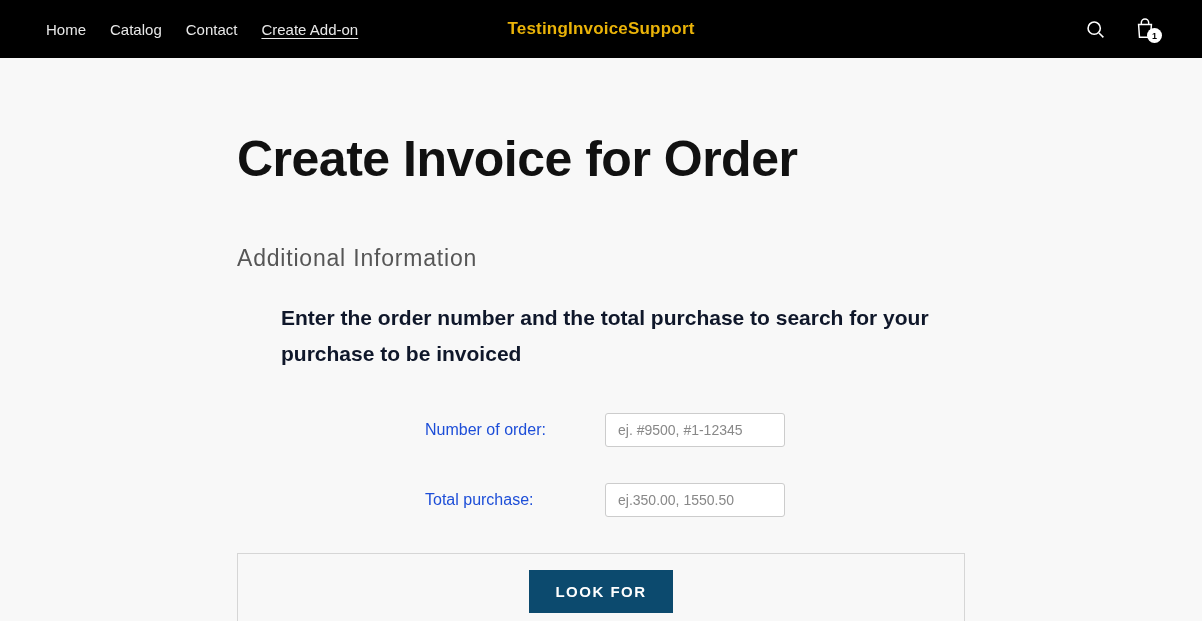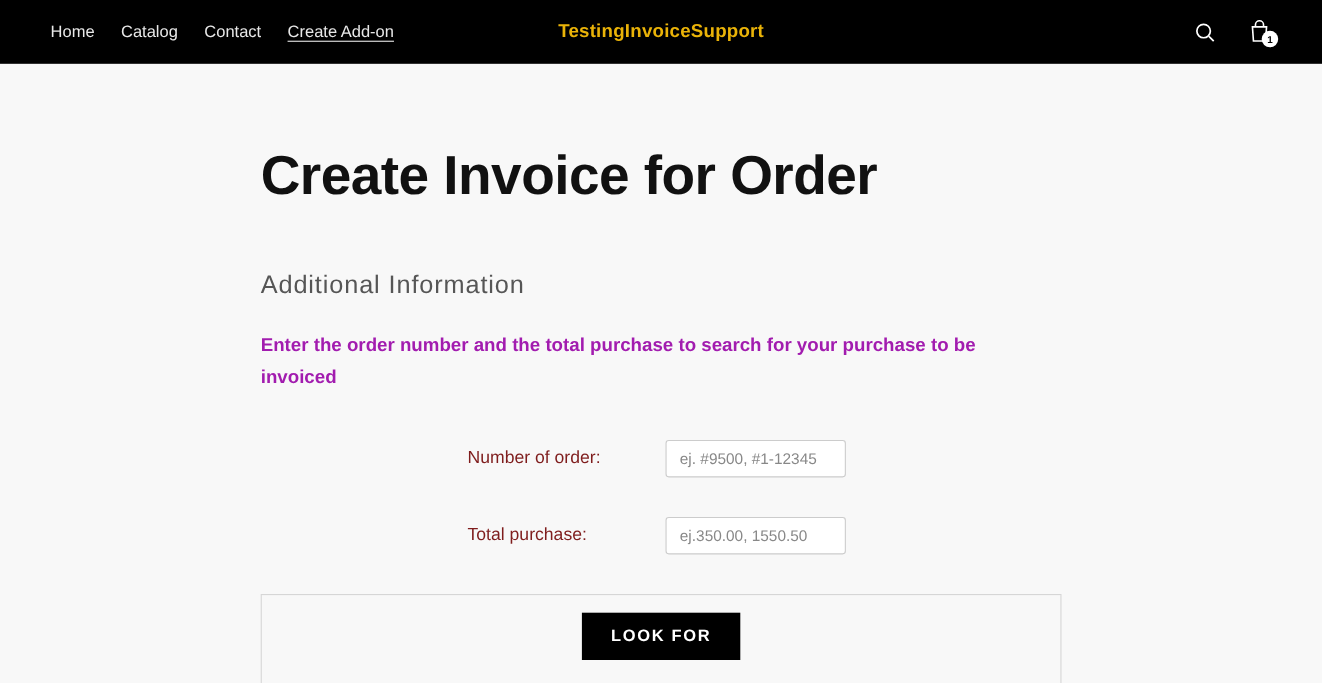--- a/index.html
+++ b/index.html
@@ -90,61 +90,62 @@
       margin-bottom: 58px;
       margin-top: 44px;
     }
     .subtitle {
       font-size: 23px;
       color: #565656;
       letter-spacing: 0.8px;
       margin-bottom: 28px;
     }
     .instructions {
-      font-size: 17px;
+      font-size: 21px;
       font-weight: 700;
-      color: #a21caf;
+      color: #0f172a;
       line-height: 1.7;
       max-width: 700px;
       margin-bottom: 42px;
+      margin-left: 44px;
     }
     .form-row {
       display: flex;
       align-items: center;
       margin-bottom: 36px;
     }
     .form-label {
       width: 180px;
       margin-left: 188px;
       font-size: 16px;
-      color: #7f1d1d;
+      color: #1d4ed8;
     }
     .form-input {
-      width: 164px;
+      width: 180px;
       height: 34px;
       border: 1px solid #ccc;
       border-radius: 3px;
       padding: 0 12px;
       font-size: 14px;
       color: #333;
       background: #fff;
     }
     .form-input::placeholder {
       color: #888;
     }
     .action-box {
       border: 1px solid #d6d6d6;
       padding: 16px 0 22px 0;
       display: flex;
       flex-direction: column;
       align-items: center;
       gap: 26px;
     }
     .lookfor-btn {
-      background: #000000;
+      background: #0c4a6e;
       color: #fff;
       border: none;
       padding: 13px 26px;
       font-size: 15px;
       font-weight: 600;
       letter-spacing: 1.5px;
       cursor: pointer;
     }
     .f-icon {
       color: #3a8fd8;

